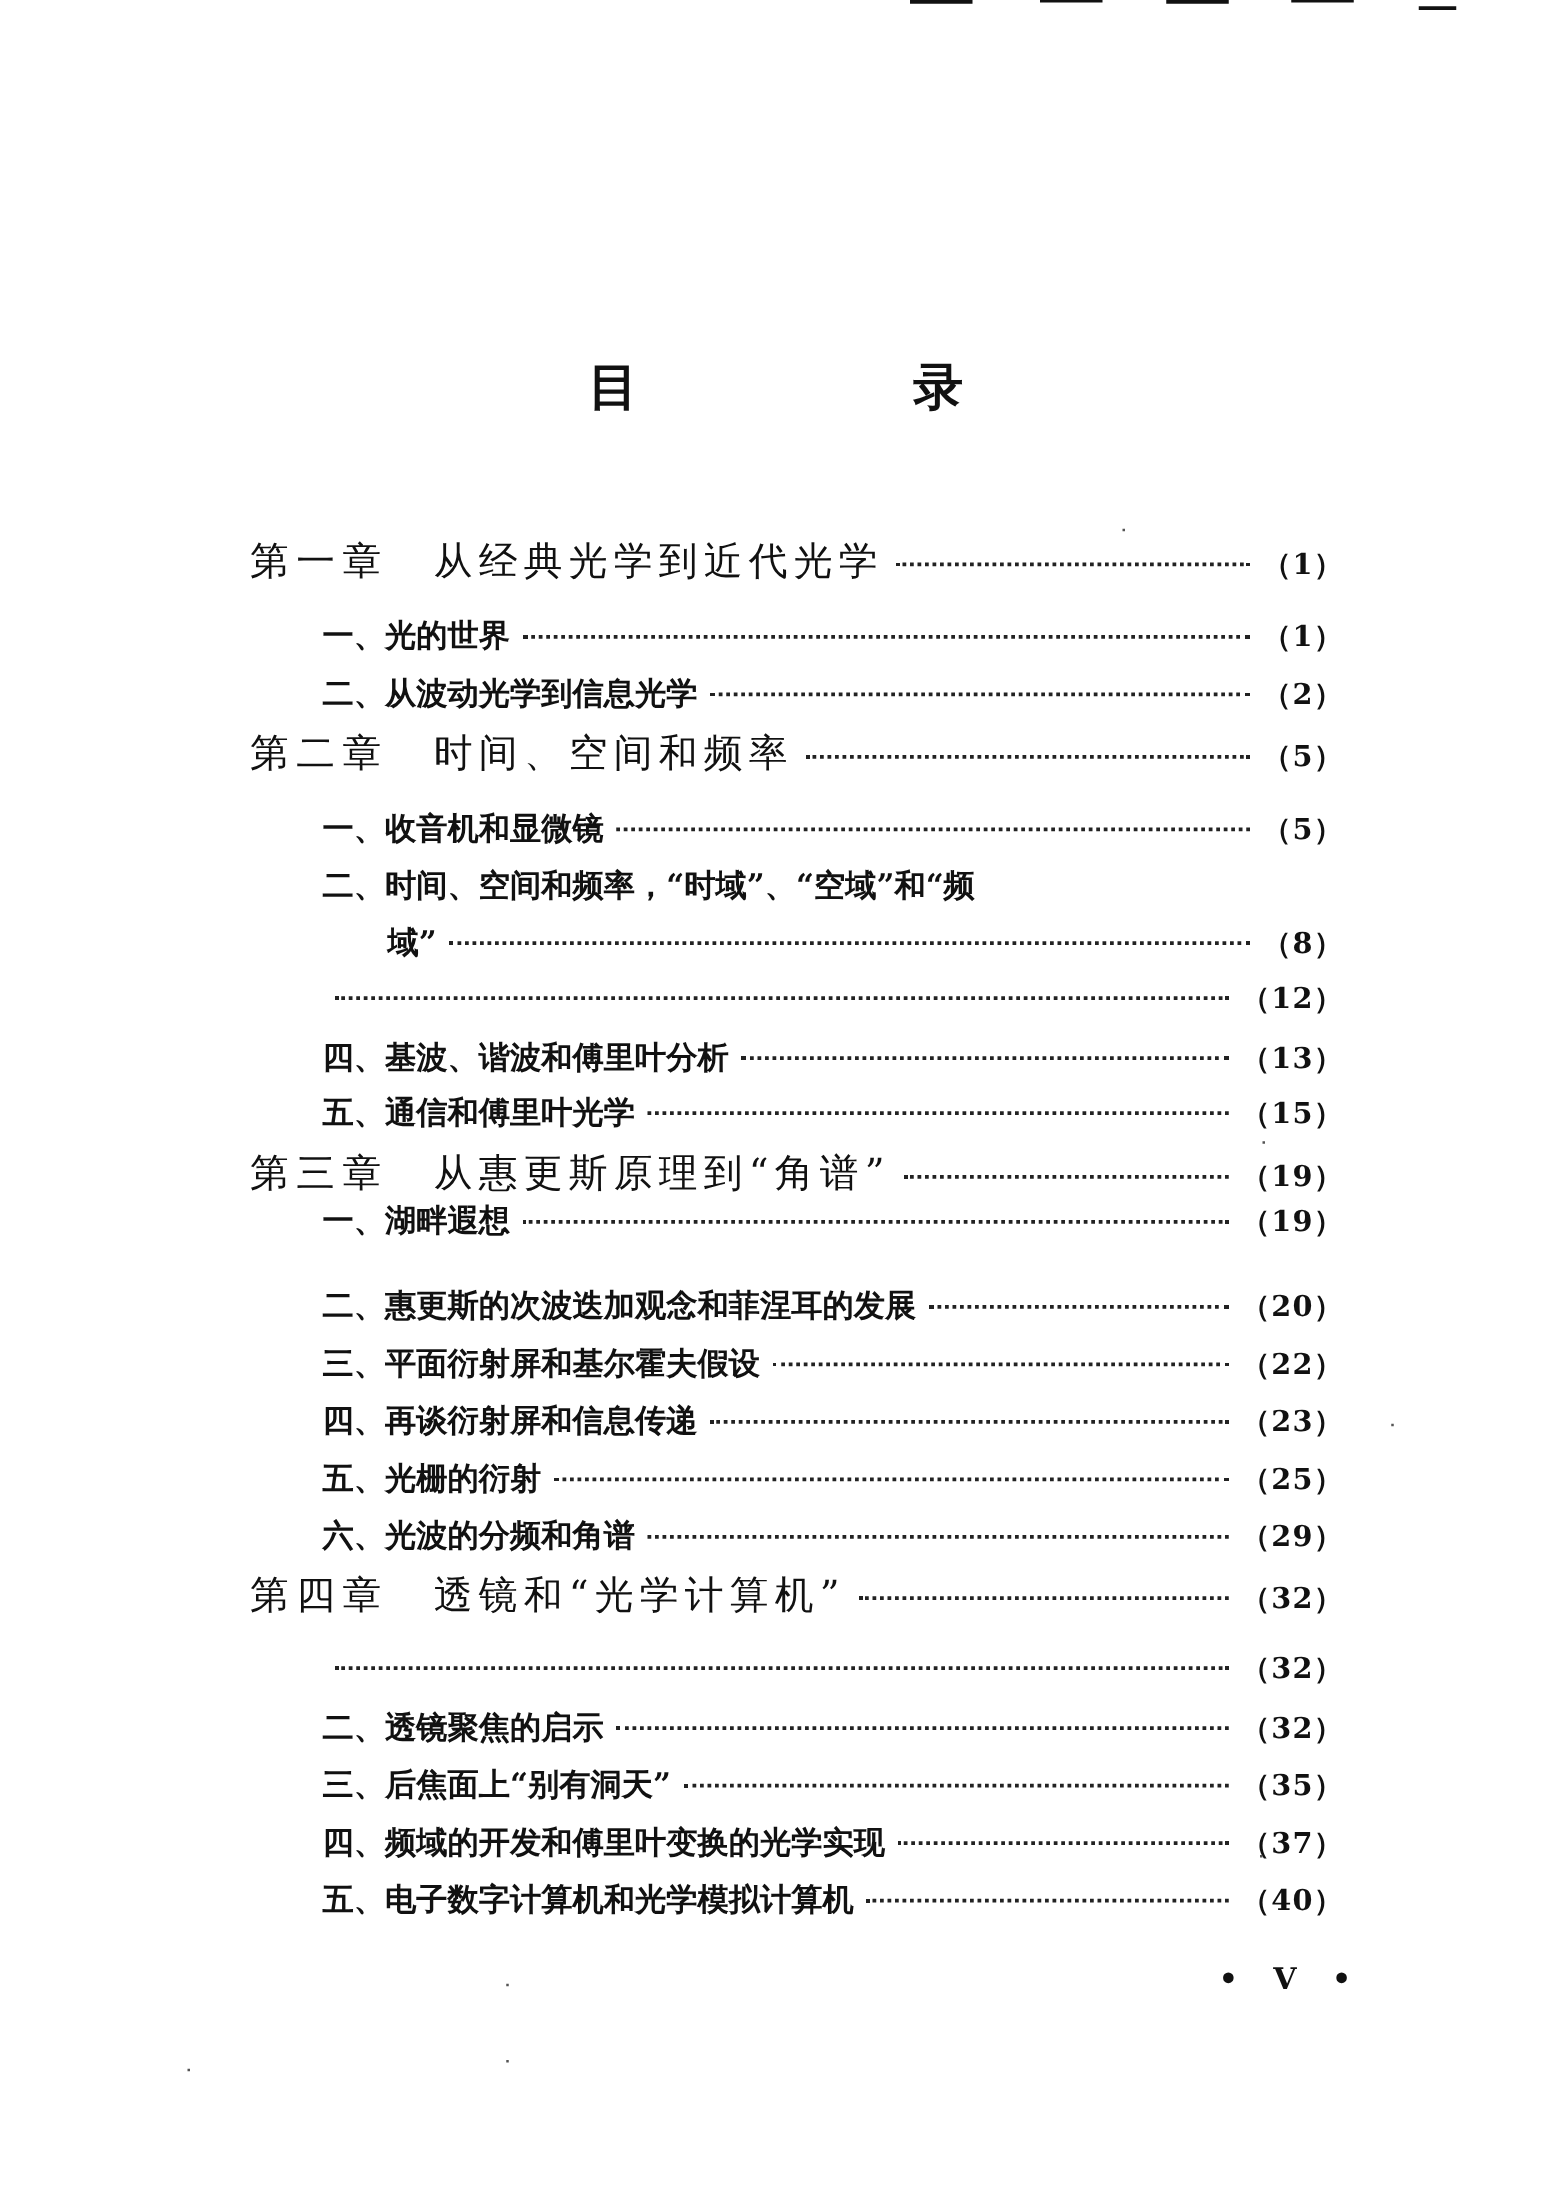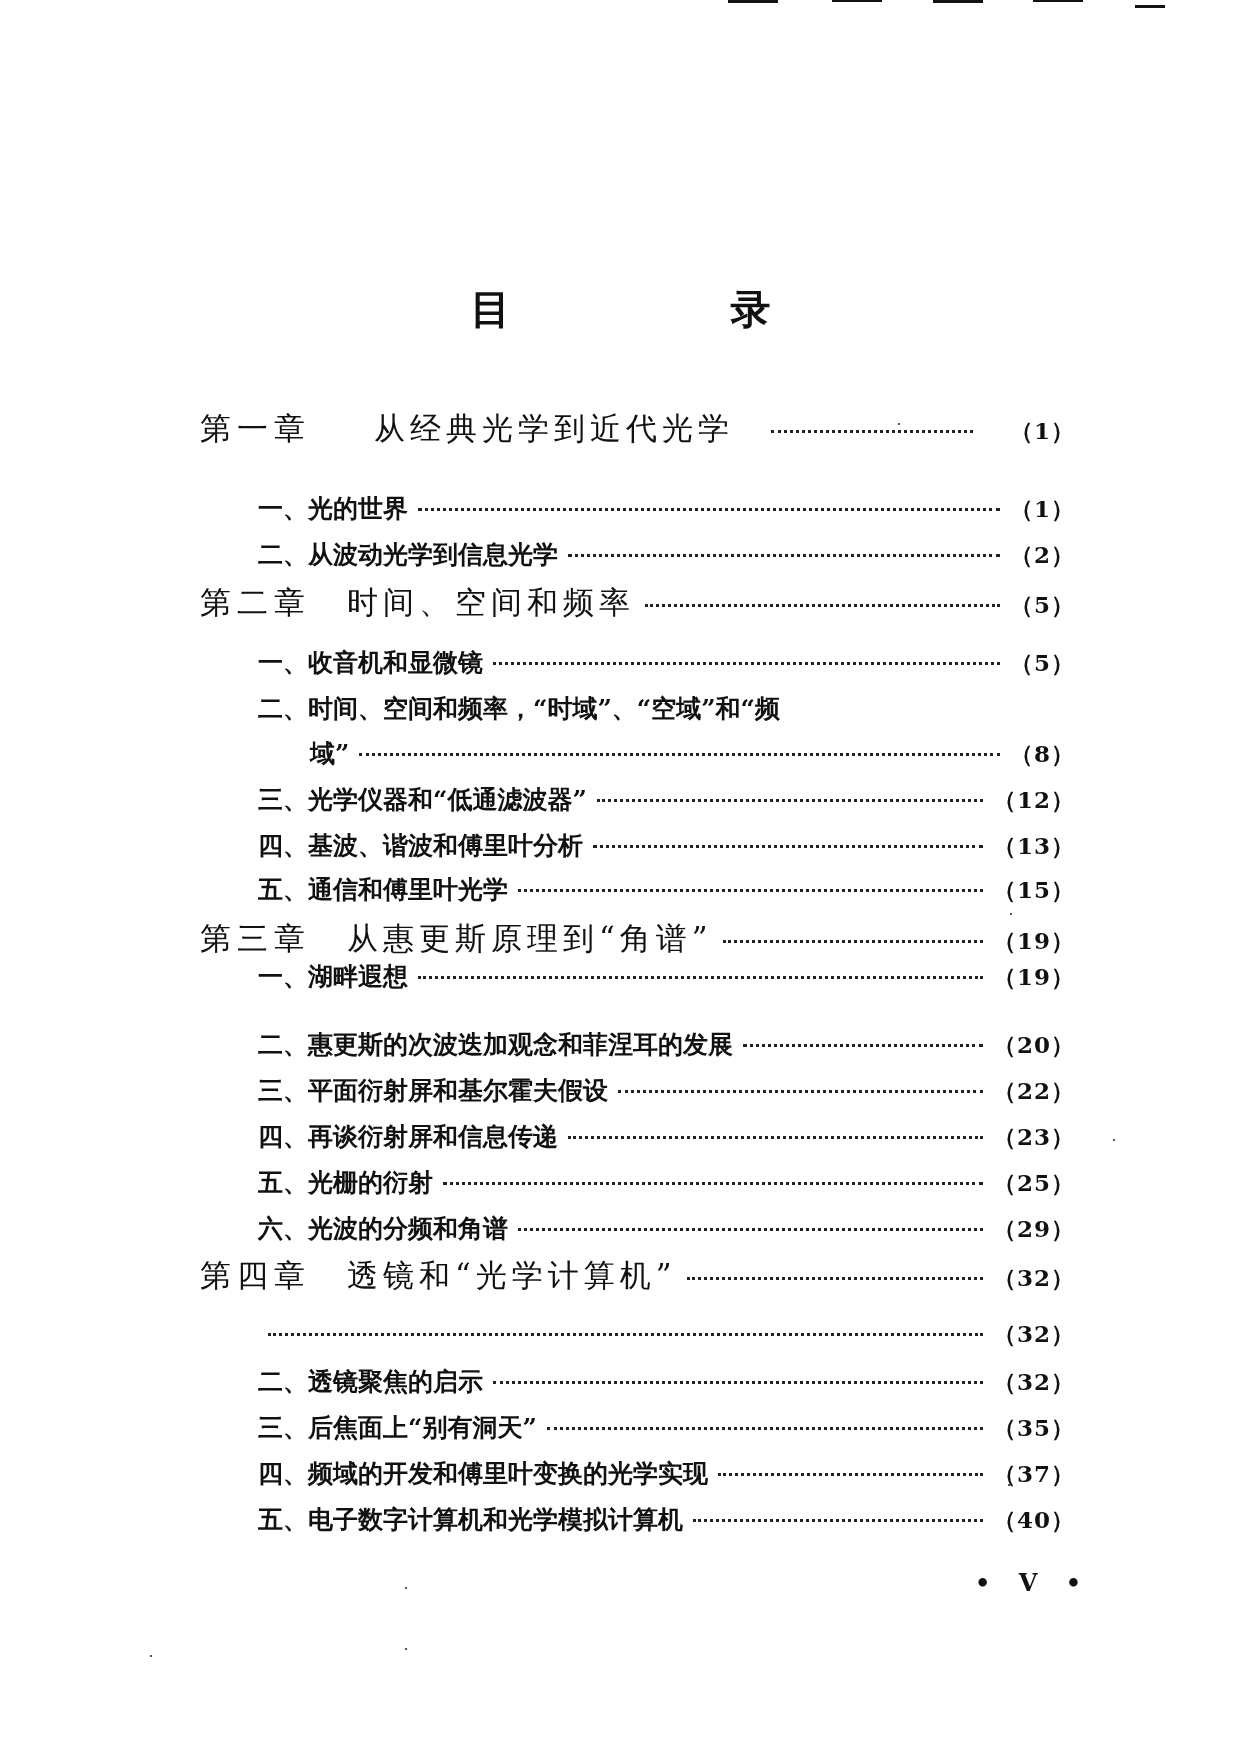--- a/index.html
+++ b/index.html
@@ -38,21 +38,21 @@
 
 <div class="top-rule" style="left:728px;width:50px;height:3px;"></div>
 <div class="top-rule" style="left:832px;width:50px;height:2px;"></div>
 <div class="top-rule" style="left:933px;width:50px;height:3px;"></div>
 <div class="top-rule" style="left:1033px;width:50px;height:2px;"></div>
 <div class="top-rule" style="left:1135px;width:30px;height:3px;top:5px;"></div>
 
 <h1 class="title">目　录</h1>
 
 <div class="toc" id="toc">
-    <div class="entry chapter" style="top: 408px; gap: 27px;">
+    <div class="entry chapter" style="top: 428px;">
       <span class="ch-no">第一章</span>
       <span class="ch-title">从经典光学到近代光学</span>
       <span class="leader"></span>
       <span class="page">（1）</span>
     </div>
     <div class="entry section" style="top: 492px; justify-content: center;">
       <span>一、光的世界</span>
       <span class="leader"></span>
       <span class="page">（1）</span>
     </div>
@@ -74,21 +74,20 @@
     </div>
     <div class="entry section" style="top: 692px;">
       <span>二、时间、空间和频率，“时域”、“空域”和“频</span>
     </div>
     <div class="entry cont" style="top: 737px;">
       <span>域”</span>
       <span class="leader"></span>
       <span class="page">（8）</span>
     </div>
     <div class="entry section" style="top: 783px;">
-      <span>三、光学仪器和“低通滤波器”</span>
       <span class="leader"></span>
       <span class="page">（12）</span>
     </div>
     <div class="entry section" style="top: 829px;">
       <span>四、基波、谐波和傅里叶分析</span>
       <span class="leader"></span>
       <span class="page">（13）</span>
     </div>
     <div class="entry section" style="top: 873px;">
       <span>五、通信和傅里叶光学</span>

